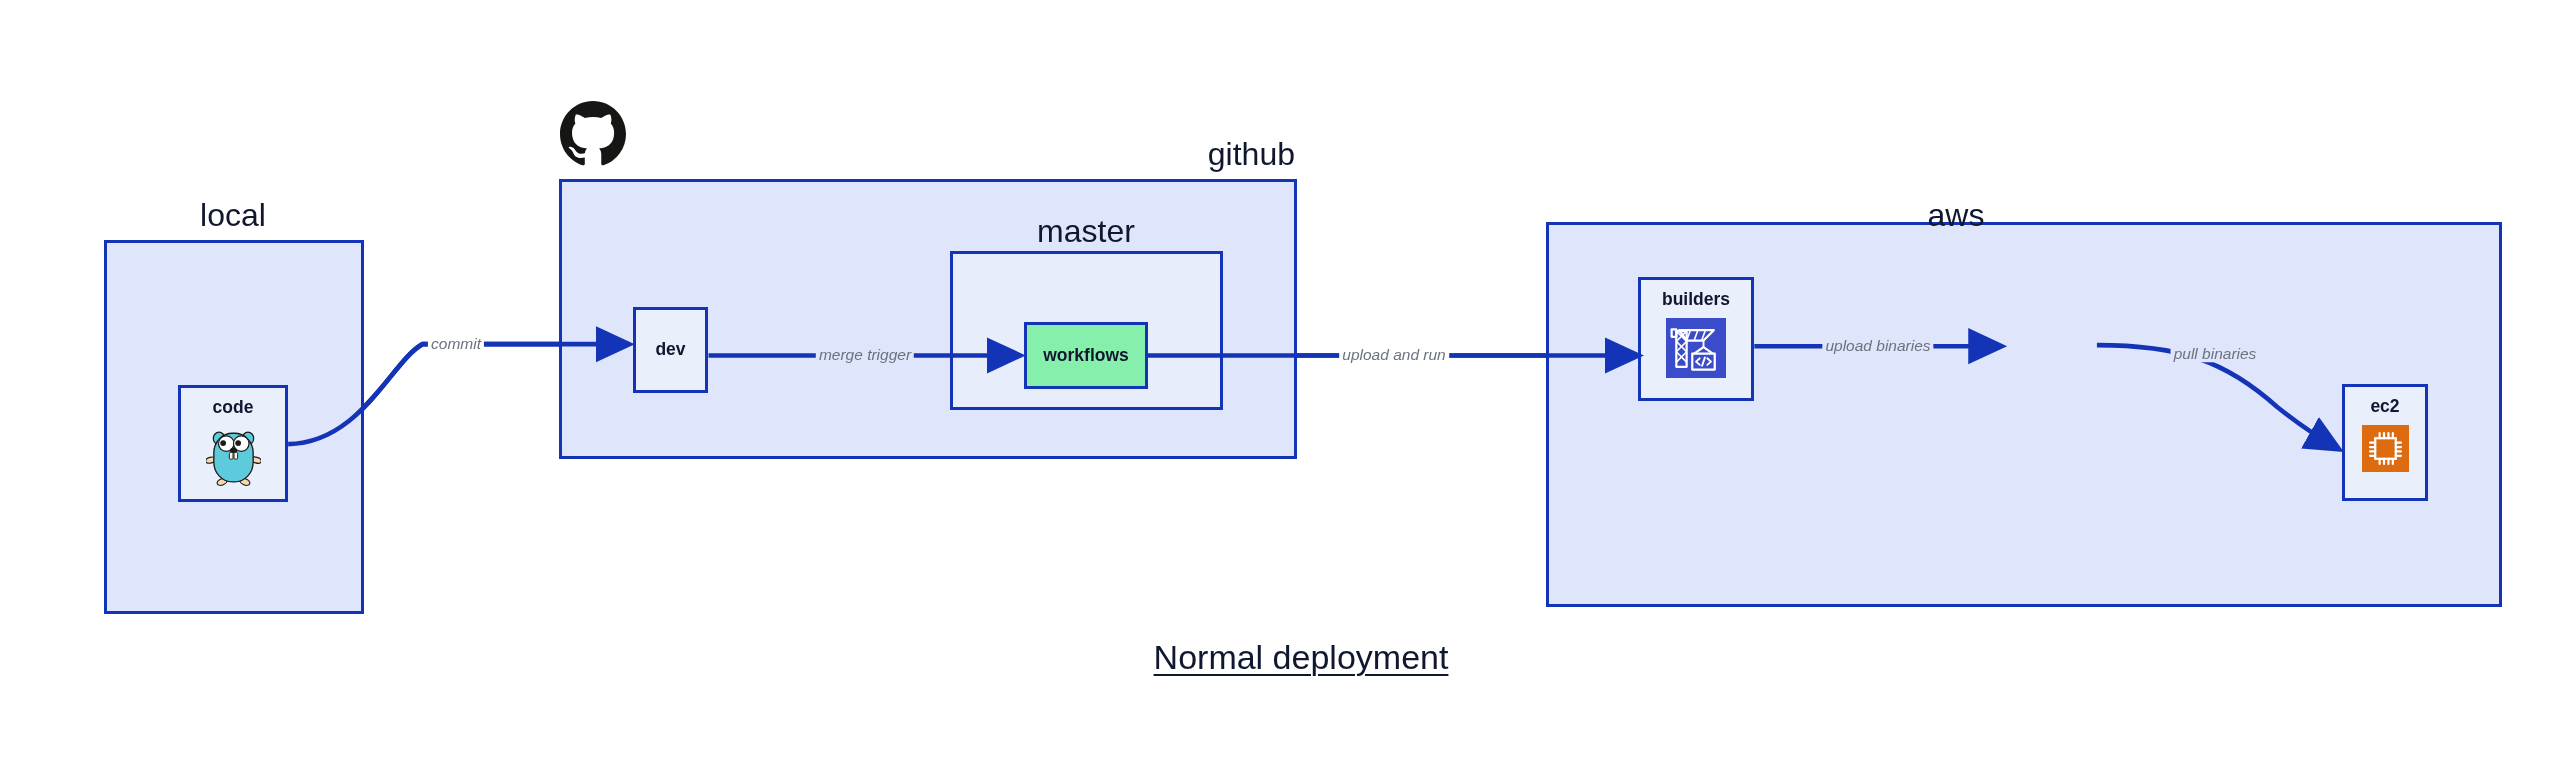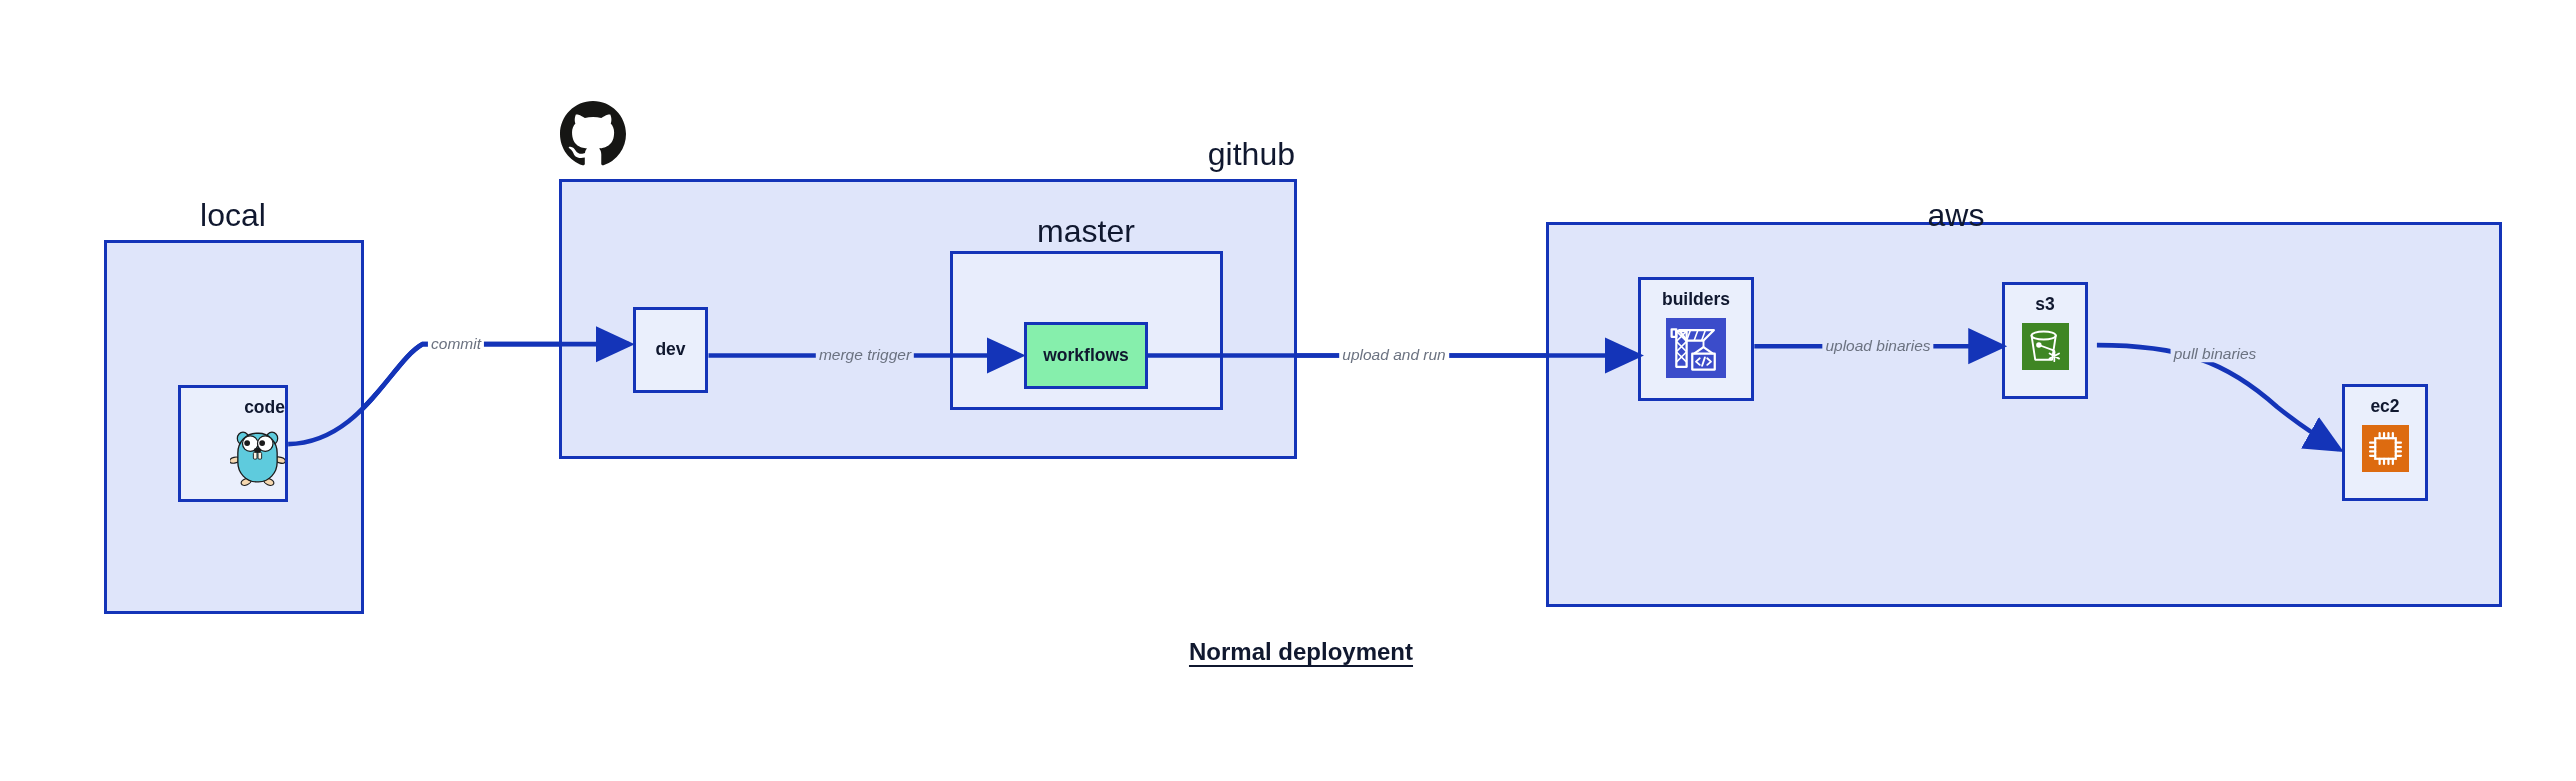--- a/index.html
+++ b/index.html
@@ -64,22 +64,22 @@
   .node.mid-label   { justify-content: center; }
   .node-icon {
     margin-top: 9.3px;
     display: block;
   }
 
   
   .diagram-title {
     position: absolute;
     color: #10182f;
-    font-size: 24px;
-    font-weight: 700;
+    font-size: 34px;
+    font-weight: 400;
     line-height: 1;
     white-space: nowrap;
     text-decoration: underline;
     text-underline-offset: 5.2px;
     text-decoration-thickness: 2.1px;
     transform: translateX(-50%);
   }
 
   
   .edge-label {
@@ -192,21 +192,21 @@
            -.28-.15-.68-.52-.01-.53.63-.01 1.08.58 1.23.82.72 1.21 1.87.87 2.33.66
            .07-.52.28-.87.51-1.07-1.78-.2-3.64-.89-3.64-3.95 0-.87.31-1.59.82-2.15
            -.08-.2-.36-1.02.08-2.12 0 0 .67-.21 2.2.82.64-.18 1.32-.27 2-.27
            .68 0 1.36.09 2 .27 1.53-1.04 2.2-.82 2.2-.82.44 1.1.16 1.92.08 2.12
            .51.56.82 1.27.82 2.15 0 3.07-1.87 3.75-3.65 3.95.29.25.54.73.54 1.48
            0 1.07-.01 1.93-.01 2.2 0 .21.15.46.55.38A8.012 8.012 0 0 0 16 8
            c0-4.42-3.58-8-8-8z"></path>
     </svg>
   </div>
 
-  <div class="node top-label z-nodes" style="left:178px; top:385px; width:110px; height:117px;align-items:flex-end;">
+  <div class="node top-label z-nodes" style="left:178px; top:385px; width:110px; height:117px;">
     <span class="node-label">code</span>
     <span class="node-icon">
       <svg width="55" height="60" viewBox="0 0 106 116">
 
         <ellipse cx="25" cy="24" rx="11" ry="12" fill="#5ecbdd" stroke="#1b1b1b" stroke-width="2.4"></ellipse>
         <ellipse cx="81" cy="24" rx="11" ry="12" fill="#5ecbdd" stroke="#1b1b1b" stroke-width="2.4"></ellipse>
 
         <ellipse cx="9" cy="66" rx="10" ry="5.5" fill="#f6d8b0" stroke="#1b1b1b" stroke-width="2.2" transform="rotate(-16 9 66)"></ellipse>
         <ellipse cx="97" cy="66" rx="10" ry="5.5" fill="#f6d8b0" stroke="#1b1b1b" stroke-width="2.2" transform="rotate(16 97 66)"></ellipse>
 
@@ -255,41 +255,20 @@
 
           <path d="M30 38 L40 31 L50 38"></path>
           <rect x="28" y="38" width="24" height="17"></rect>
 
           <path d="M36 43 L32 46.5 L36 50 M44 43 L48 46.5 L44 50 M41.5 42 L38.5 51" stroke-width="2" stroke-linecap="round"></path>
         </g>
       </svg>
     </span>
   </div>
 
-  <div class="node top-label z-nodes" style="left:2002px; top:282px; width:86px; height:117px;">
-    <span class="node-label">s3</span>
-    <span class="node-icon">
-      <svg width="47" height="47" viewBox="0 0 64 64">
-        <rect x="0" y="0" width="64" height="64" fill="#3f8624"></rect>
-        <g fill="none" stroke="#ffffff" stroke-width="2.6" stroke-linejoin="round" stroke-linecap="round">
-
-          <path d="M13 17 L18 50 L41 50 L46 17"></path>
-          <ellipse cx="29.5" cy="17" rx="16.5" ry="5.5"></ellipse>
-
-          <path d="M23 30 L42 37" stroke-width="2.4"></path>
-          <circle cx="23" cy="30" r="2.4" fill="#ffffff"></circle>
-          <path d="M42 37 C 45 38 45 41 43 42" stroke-width="2.2"></path>
-
-          <g stroke-width="2.4">
-            <path d="M44 38 L44 52 M37.5 41.5 L50.5 48.5 M50.5 41.5 L37.5 48.5"></path>
-          </g>
-        </g>
-      </svg>
-    </span>
-  </div>
 
   <div class="node top-label z-nodes" style="left:2342px; top:384px; width:86px; height:117px;text-align:right;">
     <span class="node-label">ec2</span>
     <span class="node-icon">
       <svg width="47" height="47" viewBox="0 0 64 64">
         <rect x="0" y="0" width="64" height="64" fill="#dd6b10"></rect>
         <g fill="none" stroke="#ffffff" stroke-width="3" stroke-linecap="round">
           <rect x="18" y="18" width="28" height="28" stroke-width="3"></rect>
 
           <path d="M24 11 L24 18 M30 11 L30 18 M36 11 L36 18 M42 11 L42 18"></path>

